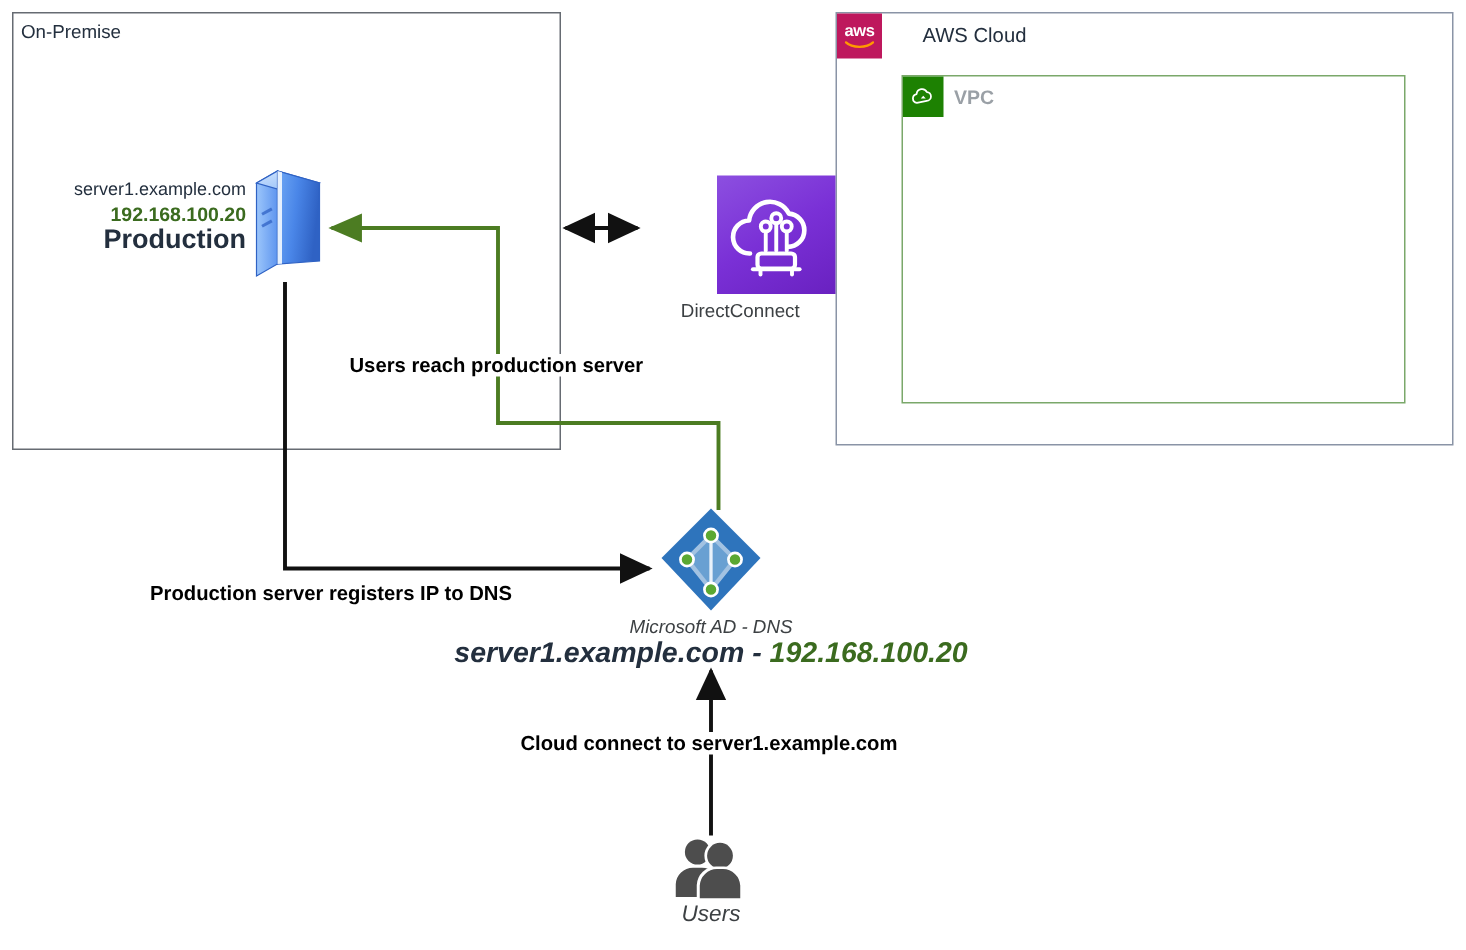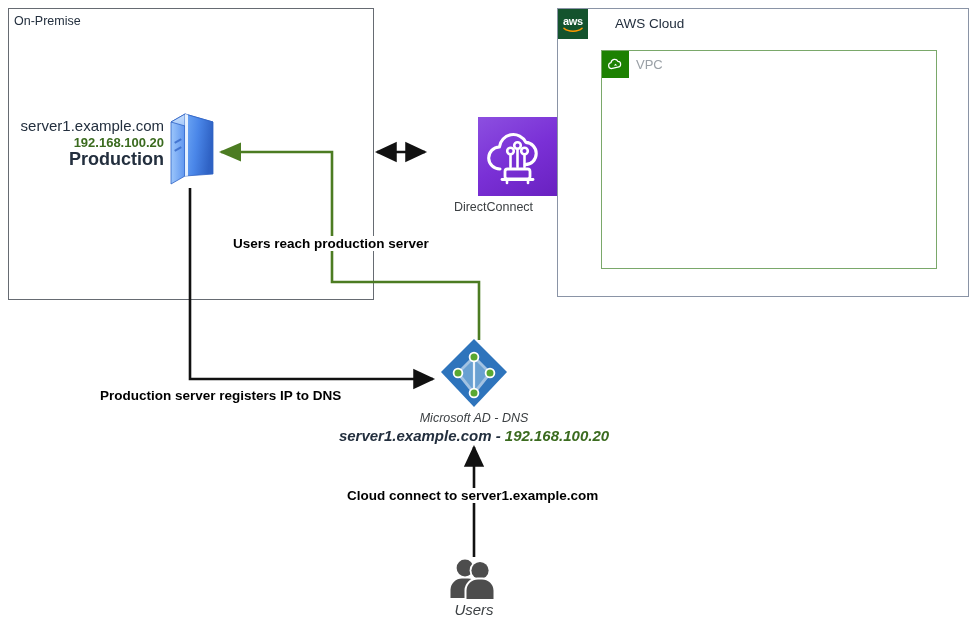--- a/index.html
+++ b/index.html
@@ -43,21 +43,21 @@
   }
   #aws-box {
     left: 557px; top: 8px;
     width: 412px; height: 289px;
     border: 1.5px solid #8a94a6;
   }
   #aws-badge {
     position: absolute;
     left: 558px; top: 9px;
     width: 30px; height: 30px;
-    background: #14532d;
+    background: #be185d;
     display: flex;
     flex-direction: column;
     align-items: center;
     justify-content: center;
   }
   #aws-badge .aws-word {
     color: #ffffff;
     font-size: 11px;
     font-weight: bold;
     line-height: 10px;
@@ -85,34 +85,35 @@
     display: flex;
     align-items: center;
     justify-content: center;
   }
   #vpc-label {
     position: absolute;
     left: 636px; top: 57px;
     font-size: 13px;
     color: #9aa0a6;
     white-space: nowrap;
+    font-weight: bold;
   }
 
   
   #server-node { left: 168px; top: 106px; width: 48px; height: 82px; }
   #server-text {
     position: absolute;
     right: 100%;
     top: 12px;
     margin-right: 4px;
     text-align: right;
     white-space: nowrap;
     line-height: 16.5px;
   }
-  .t-host { font-size: 15px; color: #232F3E; }
+  .t-host { font-size: 12px; color: #232F3E; }
   .t-ip   { font-size: 13px; color: #3b6b1f; font-weight: bold; }
   .t-role { font-size: 18px; color: #232F3E; font-weight: bold; }
 
   #dx-node { left: 430px; top: 117px; width: 79px; height: 79px; padding-left: 48px; }
   #dx-icon {
     width: 79px; height: 79px;
     background: linear-gradient(150deg, #8C4FE0 0%, #7A30D6 50%, #6921C0 100%);
   }
   #dx-label {
     position: absolute;
@@ -126,21 +127,21 @@
   #ad-node { left: 438px; top: 337px; width: 72px; height: 72px; font-style: italic; }
   #ad-caption {
     position: absolute;
     left: 50%; top: 73px;
     transform: translateX(-50%);
     text-align: center;
     white-space: nowrap;
     line-height: 17px;
   }
   .t-adname { font-size: 12.5px; color: #3c4043; }
-  .t-adrec  { font-size: 15px; font-weight: bold; color: #232F3E; }
+  .t-adrec  { font-size: 19px; font-weight: bold; color: #232F3E; }
   .t-adrec .ipgreen { color: #3b6b1f; }
 
   #users-node { left: 447px; top: 557px; width: 54px; height: 42px; }
   #users-label {
     position: absolute;
     left: 50%; top: 44px;
     transform: translateX(-50%);
     font-size: 15px;
     color: #3c4043;
     white-space: nowrap;

